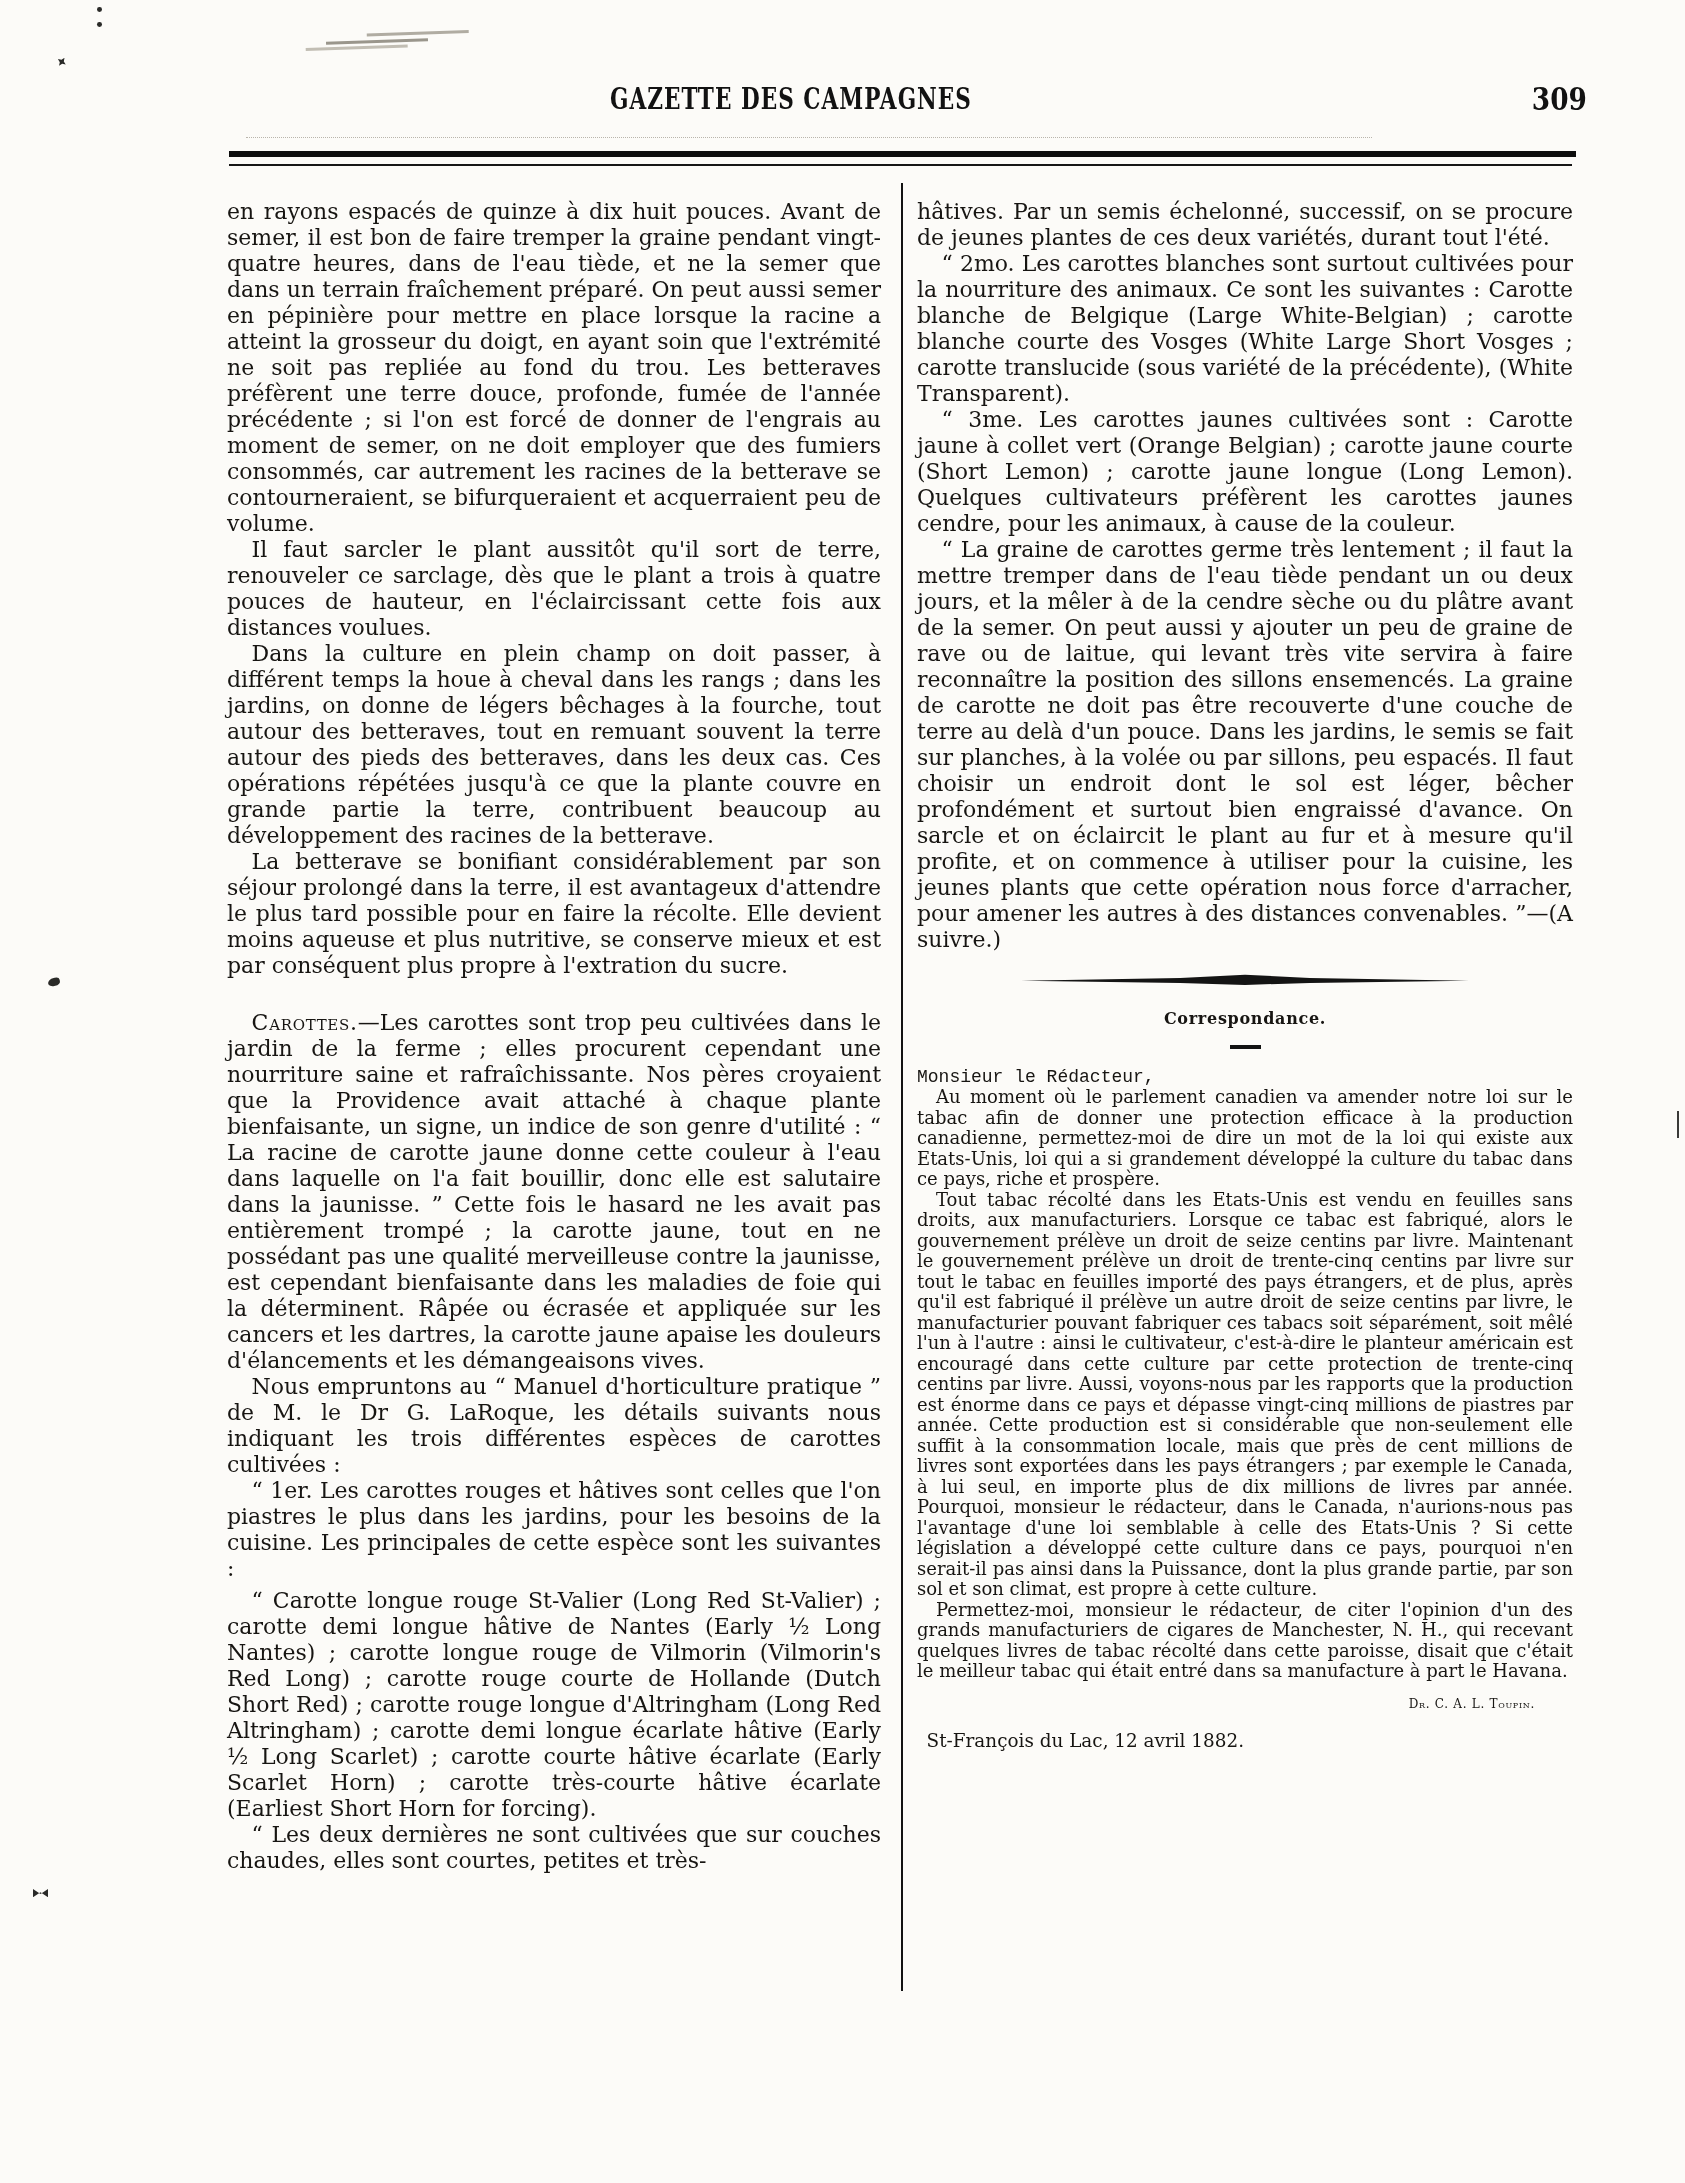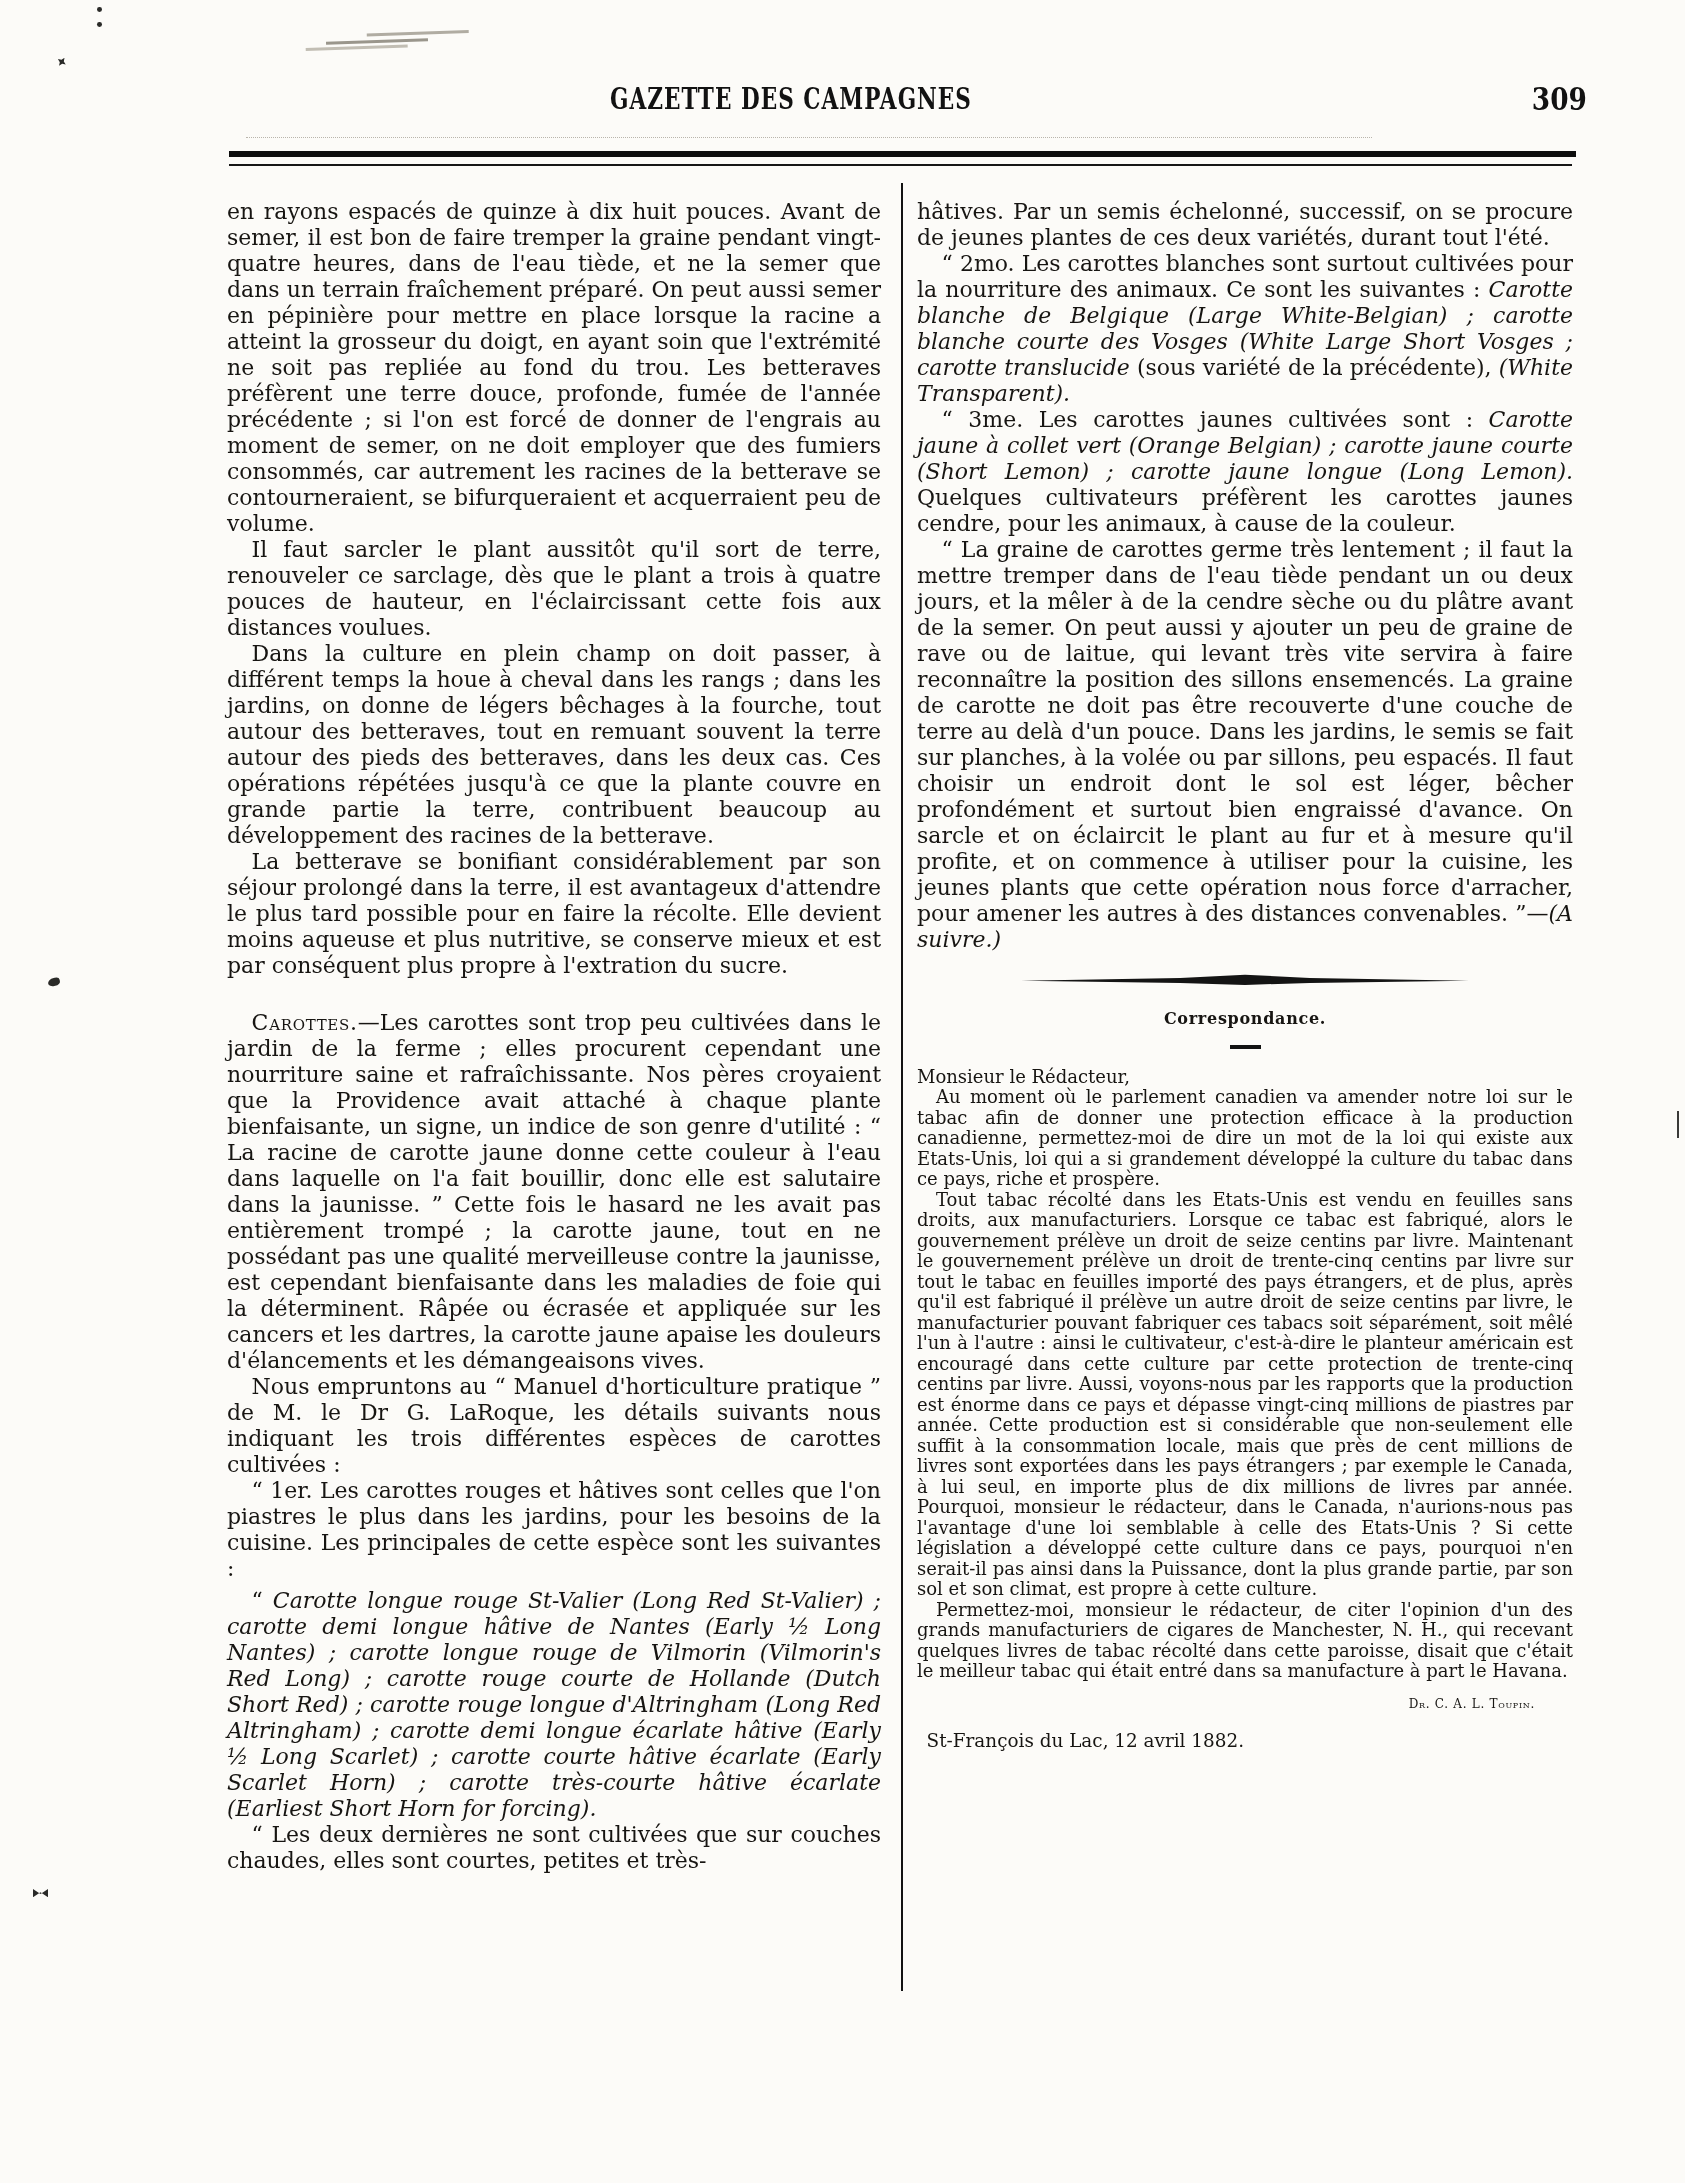--- a/index.html
+++ b/index.html
@@ -28,25 +28,25 @@
   
   .coldiv{position:absolute;top:183px;left:901px;width:2px;height:1808px;background:#121212;}
   .col{position:absolute;top:199px;font-size:22px;line-height:26px;}
   #col-left{left:227px;width:654px;}
   #col-right{left:917px;width:656px;}
 
   .blk{text-align:justify;text-indent:24.6px;margin:0;}
   .flush{text-indent:0;}
   .gap-top{margin-top:31px;}
   .gap-sm{margin-top:6px;}
-  .it{font-style:italic;}
+  .it{}
   .sc{font-variant:small-caps;letter-spacing:0.7px;}
 
   .small{font-size:18px;line-height:20.5px;text-indent:19px;}
-  .small.flush{text-indent:0;}
+  .small.flush{text-indent:0;font-family:Liberation Mono, monospace;}
   .salut{margin-top:18px;}
   .corr-head{
     text-align:center;text-indent:0;font-weight:bold;font-size:16px;
     margin-top:20.5px;letter-spacing:0.7px;
   }
   .swell{margin-top:20.5px;text-align:center;text-indent:0;line-height:0;}
   .dash{width:31px;height:4.1px;background:#121212;margin:12.3px auto 13.6px;}
   .sig{text-align:right;text-indent:0;padding-right:38px;font-size:12px;margin-top:9.6px;}
   .dateline{text-indent:9.6px;text-align:left;font-size:18.4px;margin-top:11px;}
 

